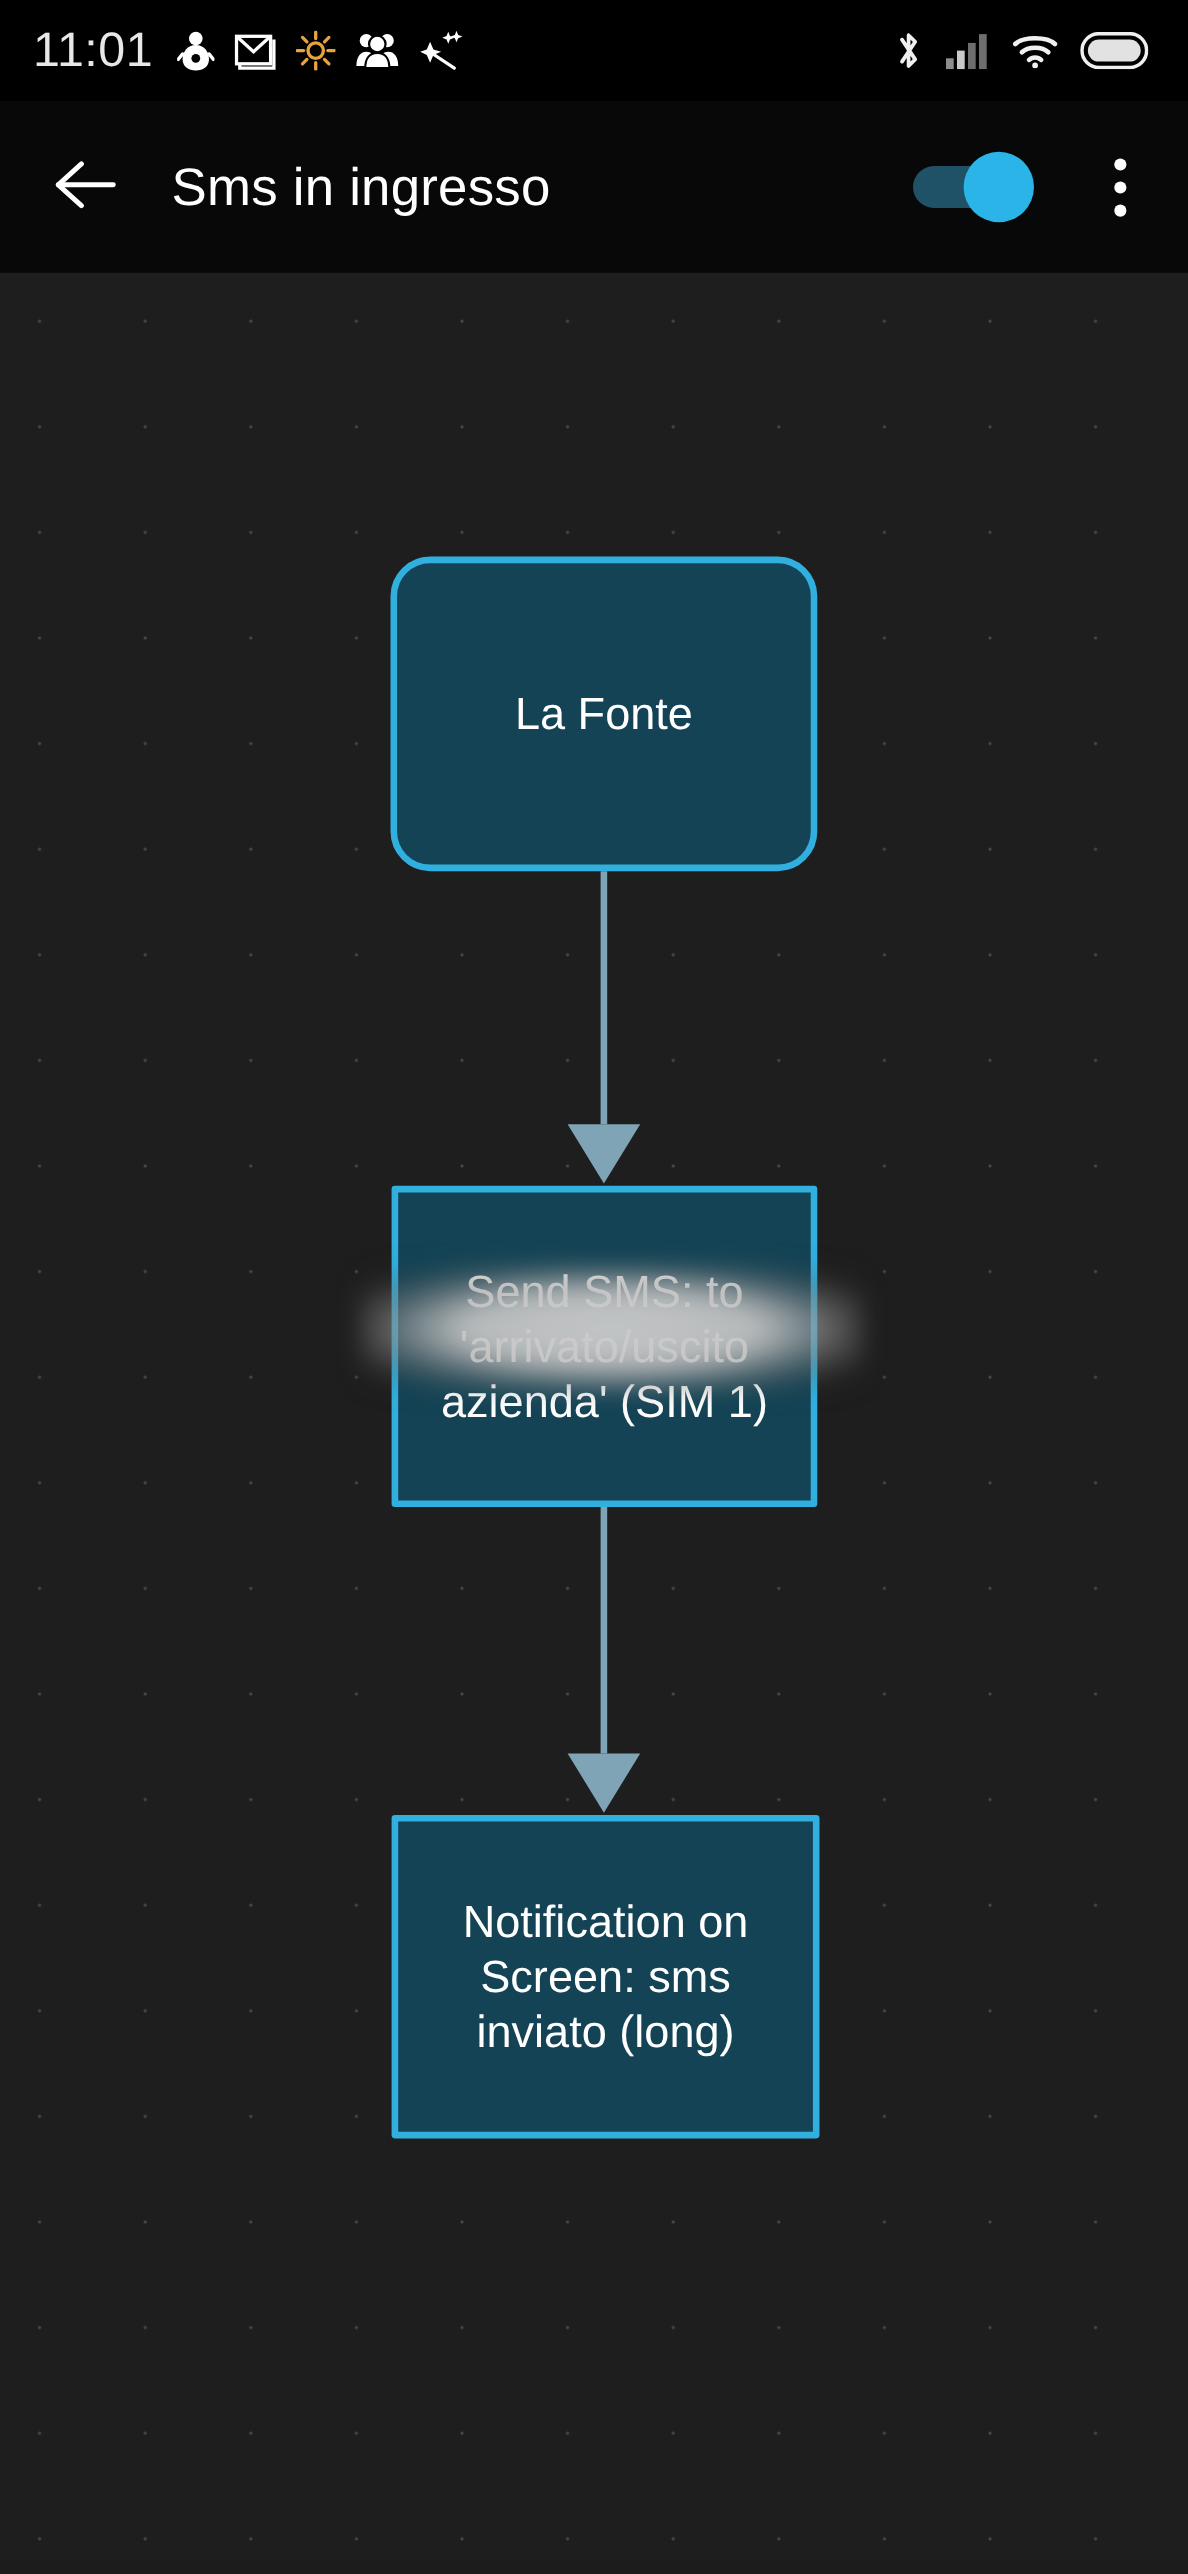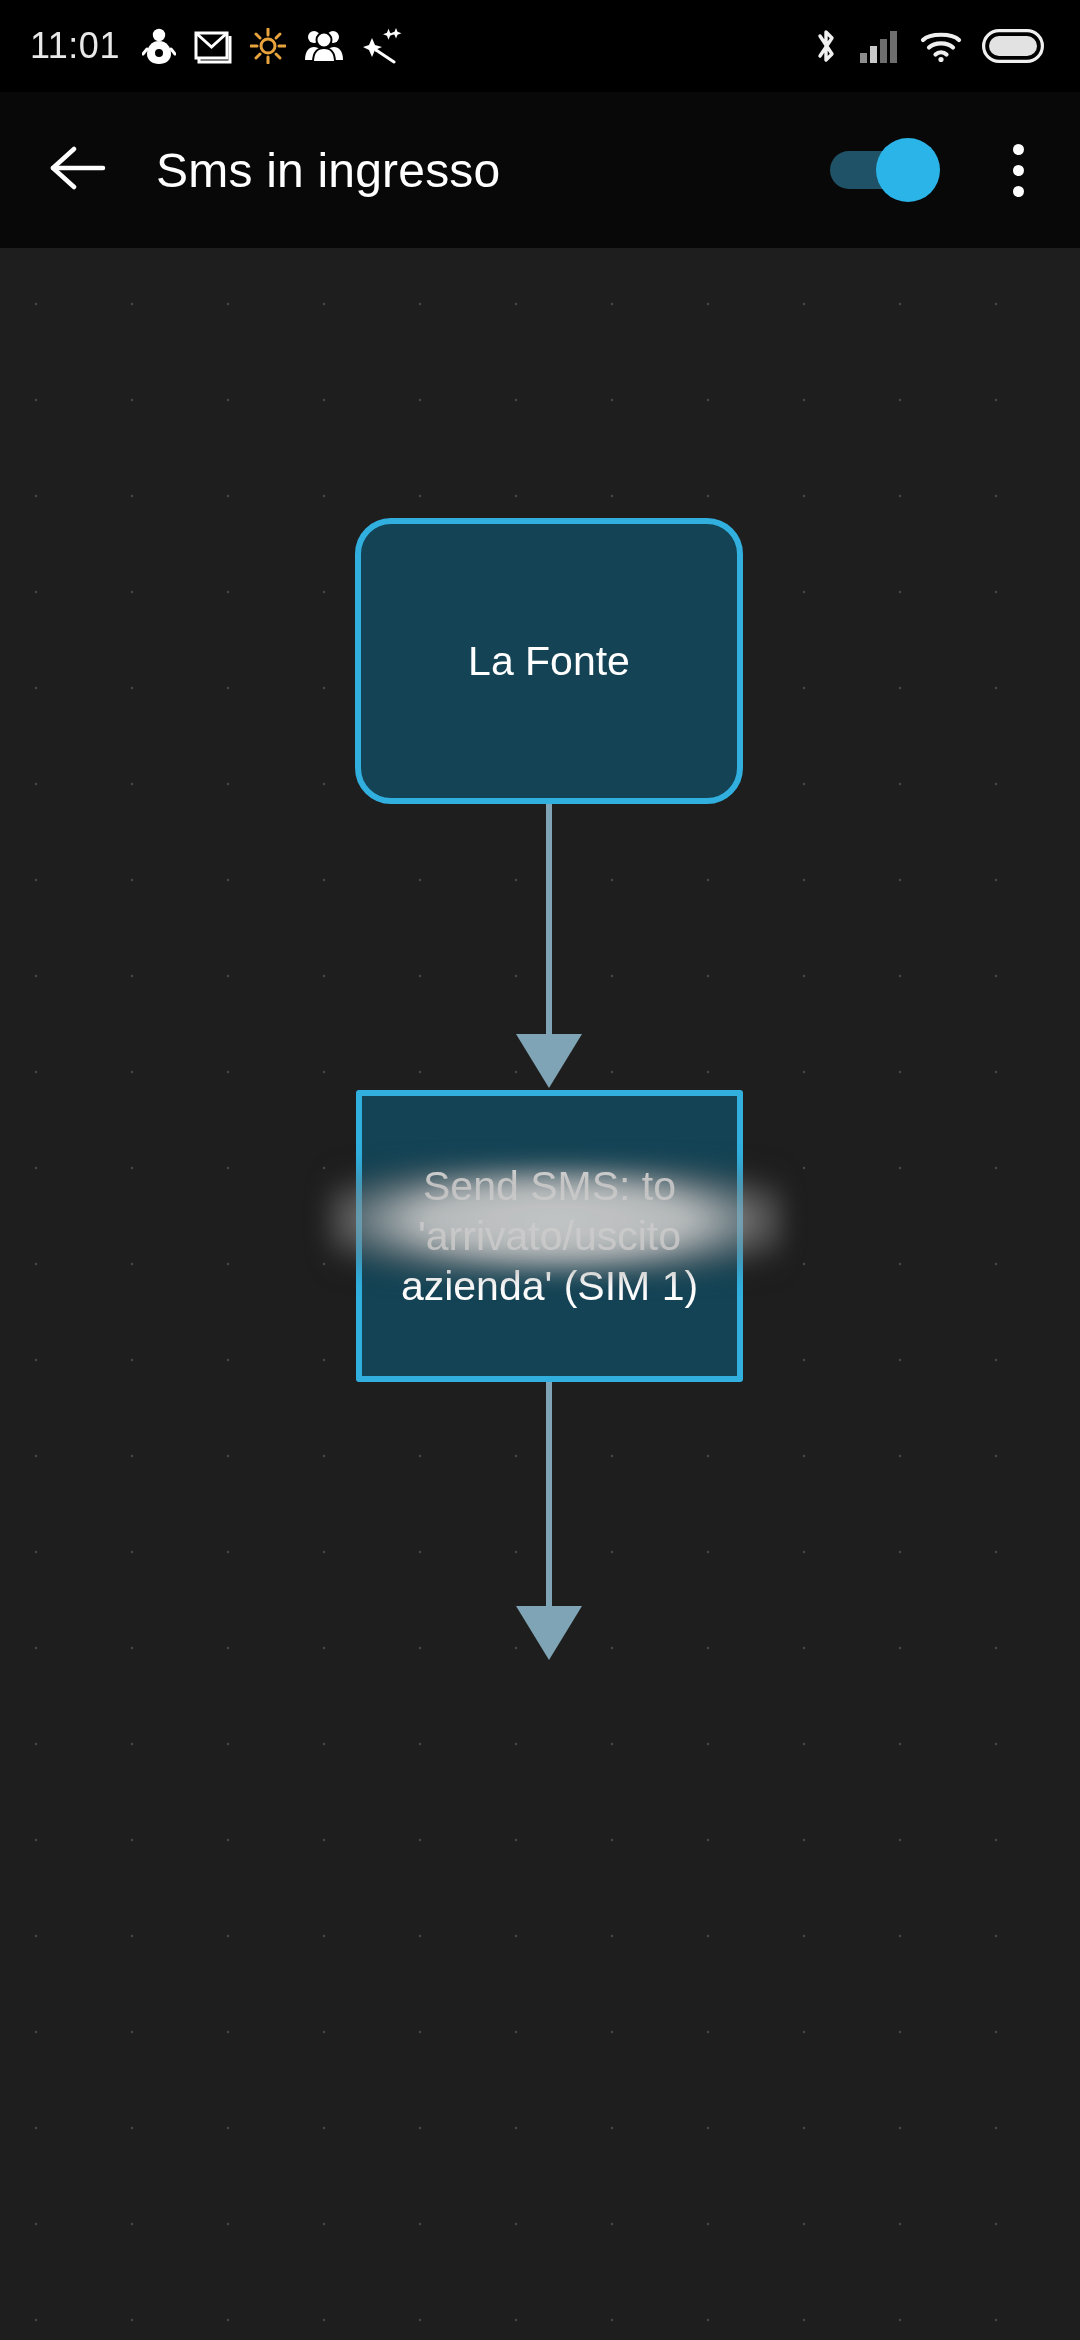--- a/index.html
+++ b/index.html
@@ -34,21 +34,21 @@
     padding: 0 26px 0 30px;
     z-index: 30;
   }
   .status-left {
     display: flex;
     align-items: center;
     gap: 18px;
   }
   .status-clock {
     color: #e8e8e8;
-    font-size: 36px;
+    font-size: 44px;
     font-weight: 400;
     letter-spacing: 0.5px;
     line-height: 1;
     margin-right: 4px;
   }
   .status-right {
     display: flex;
     align-items: center;
     gap: 20px;
     padding-right: 10px;
@@ -113,21 +113,21 @@
   }
   .dot3 {
     width: 11px; height: 11px;
     border-radius: 50%;
     background: #ffffff;
   }
 
   
   .canvas {
     position: absolute;
-    top: 248px; left: 0;
+    top: 236px; left: 0;
     width: 1080px;
     height: 2092px;
     background-color: #1e1e1e;
     background-image:
       radial-gradient(circle, #4a4a4a 1.2px, rgba(0,0,0,0) 1.6px);
     background-size: 96px 96px;
     background-position: 84px 8px;
     overflow: hidden;
   }
 
@@ -342,15 +342,18 @@
 
     <div class="node" id="node-source">
       <span class="node-label">La Fonte</span>
     </div>
 
     <div class="node" id="node-sendsms">
       <span class="node-label">Send SMS: to                       'arrivato/uscito azienda' (SIM 1)</span>
       <div class="redaction"></div>
     </div>
 
+    <div class="node" id="node-notification">
+      <span class="node-label">Notification on Screen: sms inviato (long)</span>
+    </div>
 
   </div>
 </div>
 
 </body></html>

